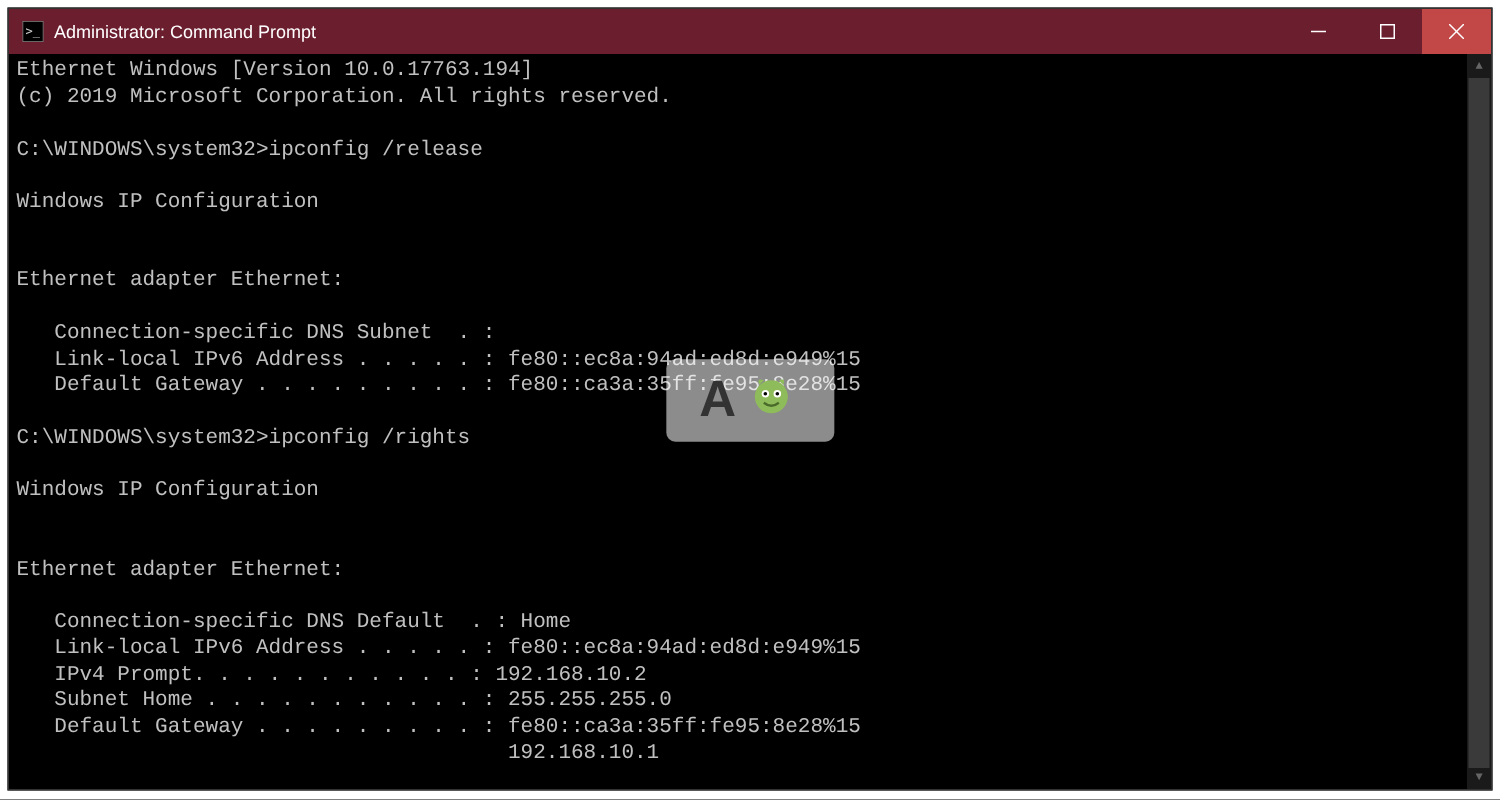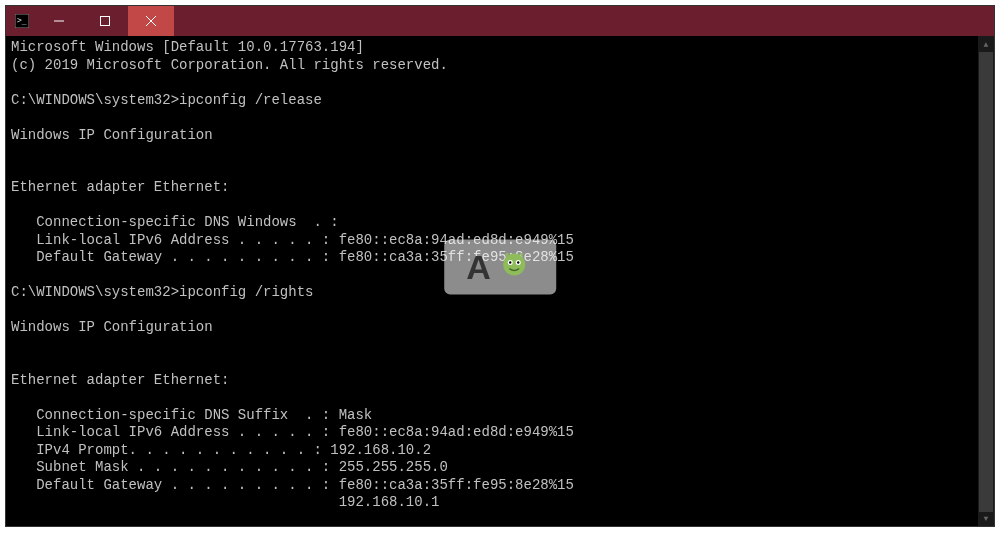--- a/index.html
+++ b/index.html
@@ -130,65 +130,66 @@
 <body>
 
 <div class="window">
   <div class="titlebar">
     <span class="titlebar-icon">
       <svg width="14" height="14" viewBox="0 0 14 14">
         <rect x="0" y="0" width="14" height="14" fill="#000" stroke="#888" stroke-width="1"></rect>
         <text x="2" y="9" fill="#ccc" font-size="8" font-family="monospace">&gt;_</text>
       </svg>
     </span>
+    <span class="titlebar-title">Administrator: Command Prompt</span>
     <div class="titlebar-controls">
       <div class="titlebar-btn">
         <svg width="10" height="10" viewBox="0 0 10 10">
             <line x1="0" y1="5" x2="10" y2="5" stroke="#fff" stroke-width="1"></line>
           </svg>
       </div>
       <div class="titlebar-btn">
         <svg width="10" height="10" viewBox="0 0 10 10">
             <rect x="0.5" y="0.5" width="9" height="9" fill="none" stroke="#fff" stroke-width="1"></rect>
           </svg>
       </div>
       <div class="titlebar-btn close">
         <svg width="10" height="10" viewBox="0 0 10 10">
             <line x1="0" y1="0" x2="10" y2="10" stroke="#fff" stroke-width="1"></line>
             <line x1="10" y1="0" x2="0" y2="10" stroke="#fff" stroke-width="1"></line>
           </svg>
       </div>
     </div>
   </div>
 
-  <div class="terminal-content"><span>Microsoft Windows [Default 10.0.17763.194]</span>
+  <div class="terminal-content"><span>Ethernet Windows [Version 10.0.17763.194]</span>
 <span>(c) 2019 Microsoft Corporation. All rights reserved.</span>
 <span></span>
 <span>C:\WINDOWS\system32&gt;</span><span>ipconfig /release</span>
 <span></span>
 <span>Windows IP Configuration</span>
 <span></span>
 <span></span>
 <span>Ethernet adapter Ethernet:</span>
 <span></span>
-<span>   Connection-specific DNS Windows  . :</span>
+<span>   Connection-specific DNS Subnet  . :</span>
 <span>   Link-local IPv6 Address . . . . . : fe80::ec8a:94ad:ed8d:e949%15</span>
 <span>   Default Gateway . . . . . . . . . : fe80::ca3a:35ff:fe95:8e28%15</span>
 <span></span>
 <span>C:\WINDOWS\system32&gt;</span><span>ipconfig /rights</span>
 <span></span>
 <span>Windows IP Configuration</span>
 <span></span>
 <span></span>
 <span>Ethernet adapter Ethernet:</span>
 <span></span>
-<span>   Connection-specific DNS Suffix  . : Mask</span>
+<span>   Connection-specific DNS Default  . : Home</span>
 <span>   Link-local IPv6 Address . . . . . : fe80::ec8a:94ad:ed8d:e949%15</span>
 <span>   IPv4 Prompt. . . . . . . . . . . : 192.168.10.2</span>
-<span>   Subnet Mask . . . . . . . . . . . : 255.255.255.0</span>
+<span>   Subnet Home . . . . . . . . . . . : 255.255.255.0</span>
 <span>   Default Gateway . . . . . . . . . : fe80::ca3a:35ff:fe95:8e28%15</span>
 <span>                                       192.168.10.1</span>
 <span></span>
 </div>
 
   <div class="scrollbar">
     <div class="scrollbar-arrow up">▲</div>
     <div class="scrollbar-thumb"></div>
     <div class="scrollbar-arrow down">▼</div>
   </div>

